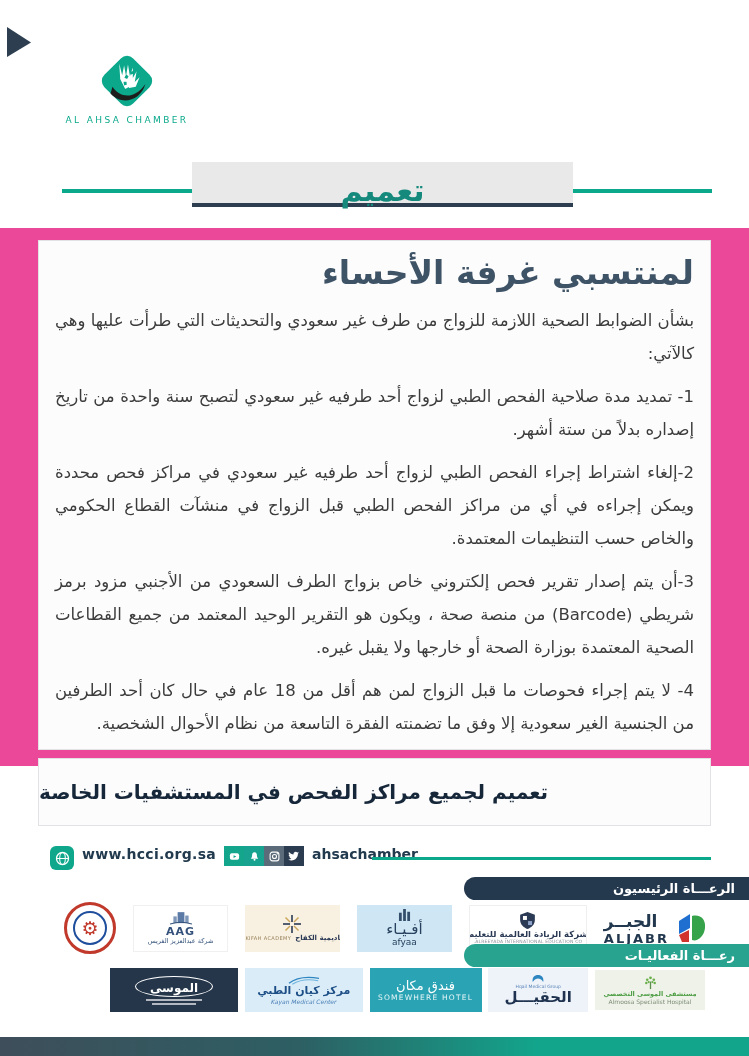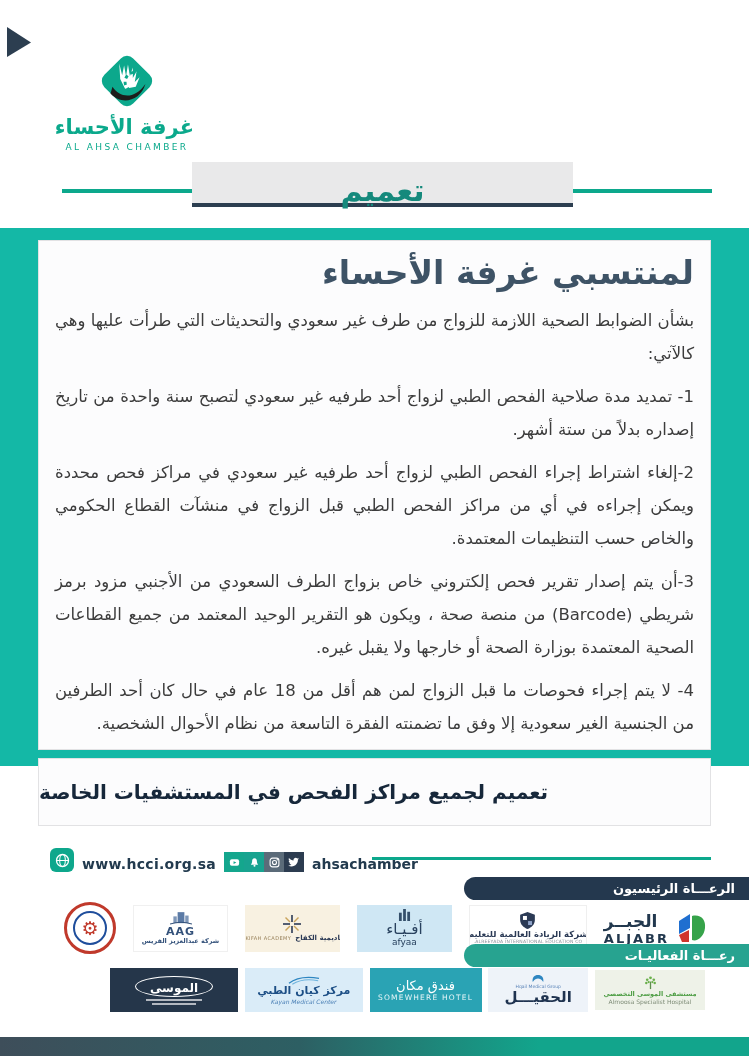--- a/index.html
+++ b/index.html
@@ -20,31 +20,31 @@
   
   .banner-box { position:absolute; left:192px; top:162px; width:381px; height:45px;
                 background:#e9e9ea; border-bottom:4px solid #2c3e50;
                 display:flex; align-items:center; justify-content:center; }
   .banner-text { color:#15897c; font-size:30px; font-weight:bold; direction:rtl;margin-top:15px; }
   .banner-line { position:absolute; top:189px; height:4px; background:#0ca88c; }
   .banner-line.left  { left:62px;  width:130px; }
   .banner-line.right { left:573px; width:139px; }
 
   
-  .content-bg { position:absolute; left:0; top:228px; width:749px; height:538px; background:#14b8a6; }
+  .content-bg { position:absolute; left:0; top:228px; width:749px; height:538px; background:#ec4899; }
   .card { position:absolute; background:#fcfcfd; border:1px solid #e2e2e4; }
   .main-card { left:38px; top:12px; width:673px; height:510px; padding:10px 16px; direction:rtl; }
   .main-card h1 { font-size:33px; color:#3e5366; font-weight:bold; text-align:right; margin:2px 0 12px; }
   .main-card p { font-size:16.5px; color:#3c3c3c; line-height:2; text-align:justify; margin:0 0 10px; }
   .strip-card { left:38px; top:530px; width:673px; height:68px;
                 display:flex; align-items:center; justify-content:flex-start; }
   .strip-text { font-size:20px; font-weight:bold; color:#16273a; direction:rtl; }
 
   
-  .social-row { position:absolute; left:50px; top:846px; height:26px; display:flex; align-items:flex-end; gap:8px; }
+  .social-row { position:absolute; left:50px; top:846px; height:26px; display:flex; align-items:flex-start; gap:8px; }
   .globe-sq { width:24px; height:24px; background:#0ea78c; border-radius:6px;
               display:flex; align-items:center; justify-content:center; }
   .website { font-size:14px; font-weight:bold; color:#223a4e; letter-spacing:.3px; }
   .sq-strip { display:flex; }
   .sq { width:20px; height:20px; display:flex; align-items:center; justify-content:center; }
   .sq.yt { background:#14a68d; } .sq.sn { background:#18a390; }
   .sq.ig { background:#5b6b79; } .sq.tw { background:#2c3c50; }
   .handle { font-size:14px; font-weight:bold; color:#223a4e; }
   .social-rule { position:absolute; left:372px; top:857px; width:339px; height:3px; background:#0ca88c; }
 
@@ -73,21 +73,21 @@
   .reeyada-en { font-size:4.5px; color:#8a8f98; letter-spacing:.2px; }
   .afyaa { width:95px; height:47px; background:#cfe7f4; }
   .afyaa-ar { font-size:15px; font-weight:normal; color:#28415e; direction:rtl; line-height:1.1; }
   .afyaa-en { font-size:9px; color:#28415e; }
   .kifah { width:95px; height:47px; background:#f8f1e1; }
   .kifah-row { display:flex; direction:rtl; gap:4px; align-items:center; }
   .kifah-ar { font-size:7px; font-weight:bold; color:#2b3a55; }
   .kifah-en { font-size:5px; color:#97805a; letter-spacing:.4px; }
   .aag { width:95px; height:47px; background:#ffffff; border:1px solid #f0f0f0; }
   .aag-en { font-size:11px; font-weight:bold; color:#33517a; letter-spacing:1px; line-height:1; }
-  .aag-ar { font-size:6.5px; color:#33517a; direction:rtl;font-weight:bold; }
+  .aag-ar { font-size:6.5px; color:#33517a; direction:rtl; }
   .emblem { width:52px; height:52px; border-radius:50%; border:3px solid #c0392b; background:#fff;
             display:flex; align-items:center; justify-content:center; }
   .emblem-inner { width:34px; height:34px; border-radius:50%; border:2px solid #1f4e9c;
                   display:flex; align-items:center; justify-content:center;
                   color:#c0392b; font-size:19px; line-height:1; }
 
   
   .almoosa { width:110px; height:40px; background:#eef2e8; }
   .almoosa-ar { font-size:6.5px; font-weight:bold; color:#4f9e46; direction:rtl; }
   .almoosa-en { font-size:6px; color:#7d8b76; }
@@ -117,21 +117,20 @@
 
   <div class="corner-tri"></div>
 
   <div class="brand">
     <svg width="62" height="62" viewBox="0 0 64 64">
       <rect x="11" y="11" width="42" height="42" rx="9" transform="rotate(45 32 32)" fill="#0ca88c"></rect>
       <path d="M24 14 L27 26 L29 16 L31 27 L33 15 L35 27 L38 18 L38 29 L42 22 L40 33 L45 28 L41 38 L30 40 L25 30 Z" fill="#ffffff"></path>
       <circle cx="40" cy="33" r="10" fill="none" stroke="#0ca88c" stroke-width="3" stroke-dasharray="3.5 3.5"></circle>
       <path d="M17 38 C25 50 40 51 51 35 C46 52 27 58 15 45 Z" fill="#1d1d1b"></path>
     </svg>
-    <div class="brand-ar">غرفة الأحساء</div>
     <div class="brand-en">AL AHSA CHAMBER</div>
   </div>
 
   <div class="banner-line left"></div>
   <div class="banner-line right"></div>
   <div class="banner-box">
     <span class="banner-text">تعميم</span>
   </div>
 
   <div class="content-bg">

